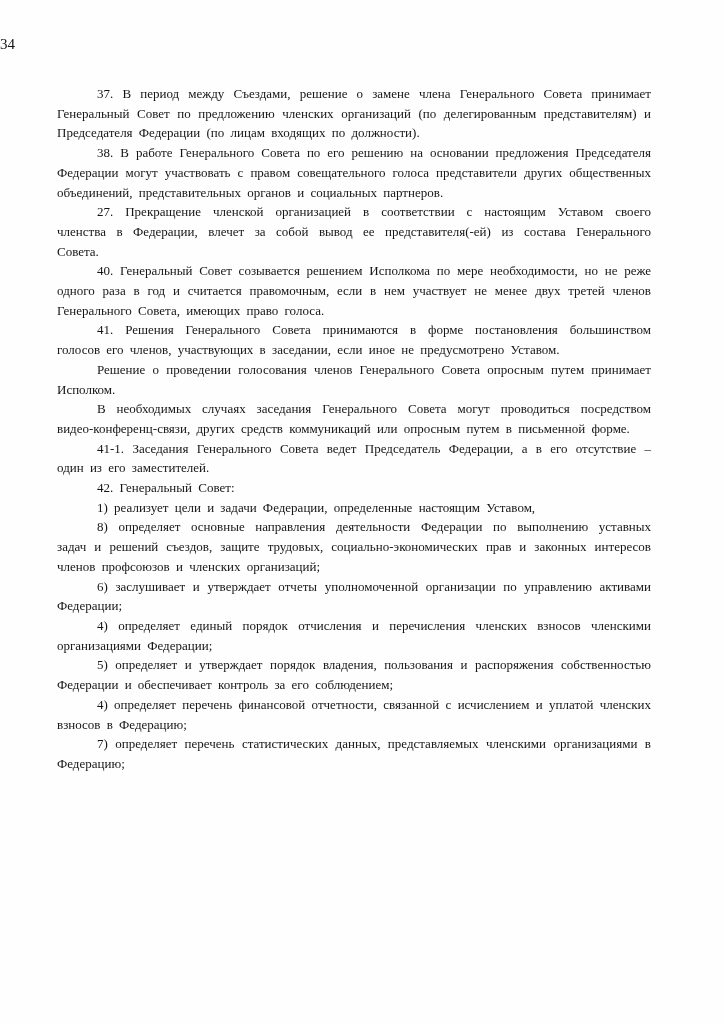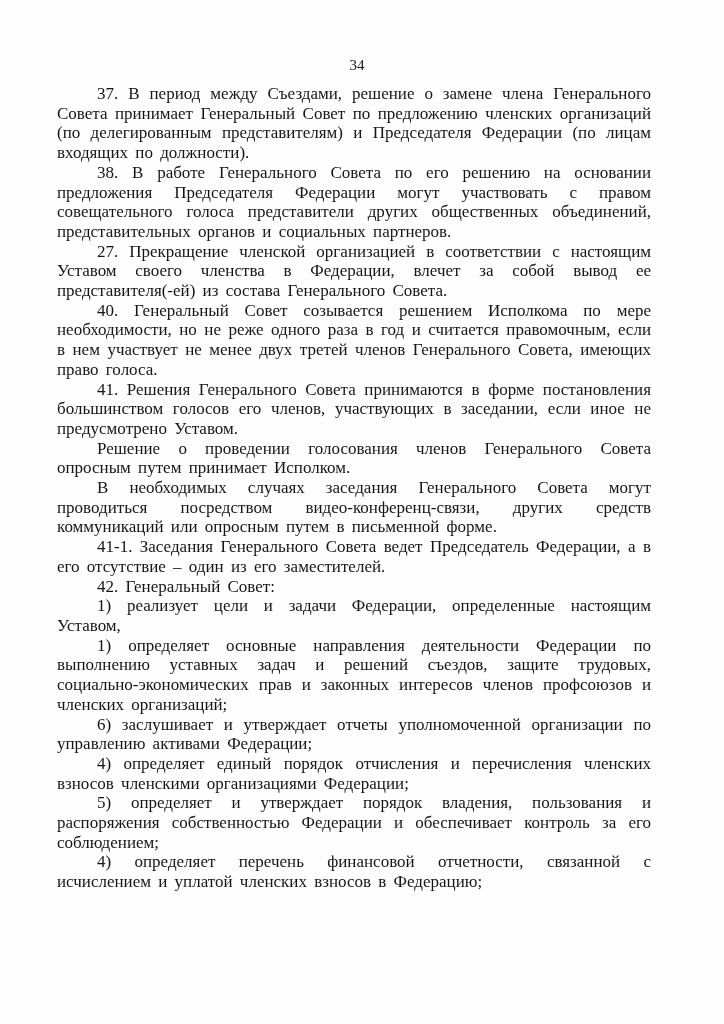--- a/index.html
+++ b/index.html
@@ -14,34 +14,33 @@
     background: #fefefe;
     overflow: hidden;
     font-family: "Liberation Serif", "DejaVu Serif", serif;
     color: #151515;
   }
   .page-number {
     position: absolute;
     top: 34px;
     left: 0;
     right: 10px;
-    text-align: center;
+    text-align: left;
     font-size: 15px;
     line-height: 20px;
-    margin-top: 21px;
   }
   .doc-body {
     position: absolute;
     top: 84px;
     left: 57px;
     width: 594px;
   }
   .para {
     margin: 0;
-    font-size: 17px;
+    font-size: 13px;
     line-height: 19.7px;
     text-align: justify;
     text-indent: 40px;
     word-spacing: 3px;
   }
 </style>
 </head>
 <body>
 
 <div class="page">
@@ -50,19 +49,20 @@
     <p class="para">37. В период между Съездами, решение о замене члена Генерального Совета принимает Генеральный Совет по предложению членских организаций (по делегированным представителям) и Председателя Федерации (по лицам входящих по должности).</p>
     <p class="para">38. В работе Генерального Совета по его решению на основании предложения Председателя Федерации могут участвовать с правом совещательного голоса представители других общественных объединений, представительных органов и социальных партнеров.</p>
     <p class="para">27. Прекращение членской организацией в соответствии с настоящим Уставом своего членства в Федерации, влечет за собой вывод ее представителя(-ей) из состава Генерального Совета.</p>
     <p class="para">40. Генеральный Совет созывается решением Исполкома по мере необходимости, но не реже одного раза в год и считается правомочным, если в нем участвует не менее двух третей членов Генерального Совета, имеющих право голоса.</p>
     <p class="para">41. Решения Генерального Совета принимаются в форме постановления большинством голосов его членов, участвующих в заседании, если иное не предусмотрено Уставом.</p>
     <p class="para">Решение о проведении голосования членов Генерального Совета опросным путем принимает Исполком.</p>
     <p class="para">В необходимых случаях заседания Генерального Совета могут проводиться посредством видео-конференц-связи, других средств коммуникаций или опросным путем в письменной форме.</p>
     <p class="para">41-1. Заседания Генерального Совета ведет Председатель Федерации, а в его отсутствие – один из его заместителей.</p>
     <p class="para">42. Генеральный Совет:</p>
     <p class="para">1) реализует цели и задачи Федерации, определенные настоящим Уставом,</p>
-    <p class="para">1) определяет основные направления деятельности Федерации по выполнению уставных задач и решений съездов, защите трудовых, социально-экономических прав и законных интересов членов профсоюзов и членских организаций;</p>
+    <p class="para">8) определяет основные направления деятельности Федерации по выполнению уставных задач и решений съездов, защите трудовых, социально-экономических прав и законных интересов членов профсоюзов и членских организаций;</p>
     <p class="para">6) заслушивает и утверждает отчеты уполномоченной организации по управлению активами Федерации;</p>
     <p class="para">4) определяет единый порядок отчисления и перечисления членских взносов членскими организациями Федерации;</p>
     <p class="para">5) определяет и утверждает порядок владения, пользования и распоряжения собственностью Федерации и обеспечивает контроль за его соблюдением;</p>
     <p class="para">4) определяет перечень финансовой отчетности, связанной с исчислением и уплатой членских взносов в Федерацию;</p>
+    <p class="para">7) определяет перечень статистических данных, представляемых членскими организациями в Федерацию;</p>
   </div>
 </div>
 
 </body></html>

